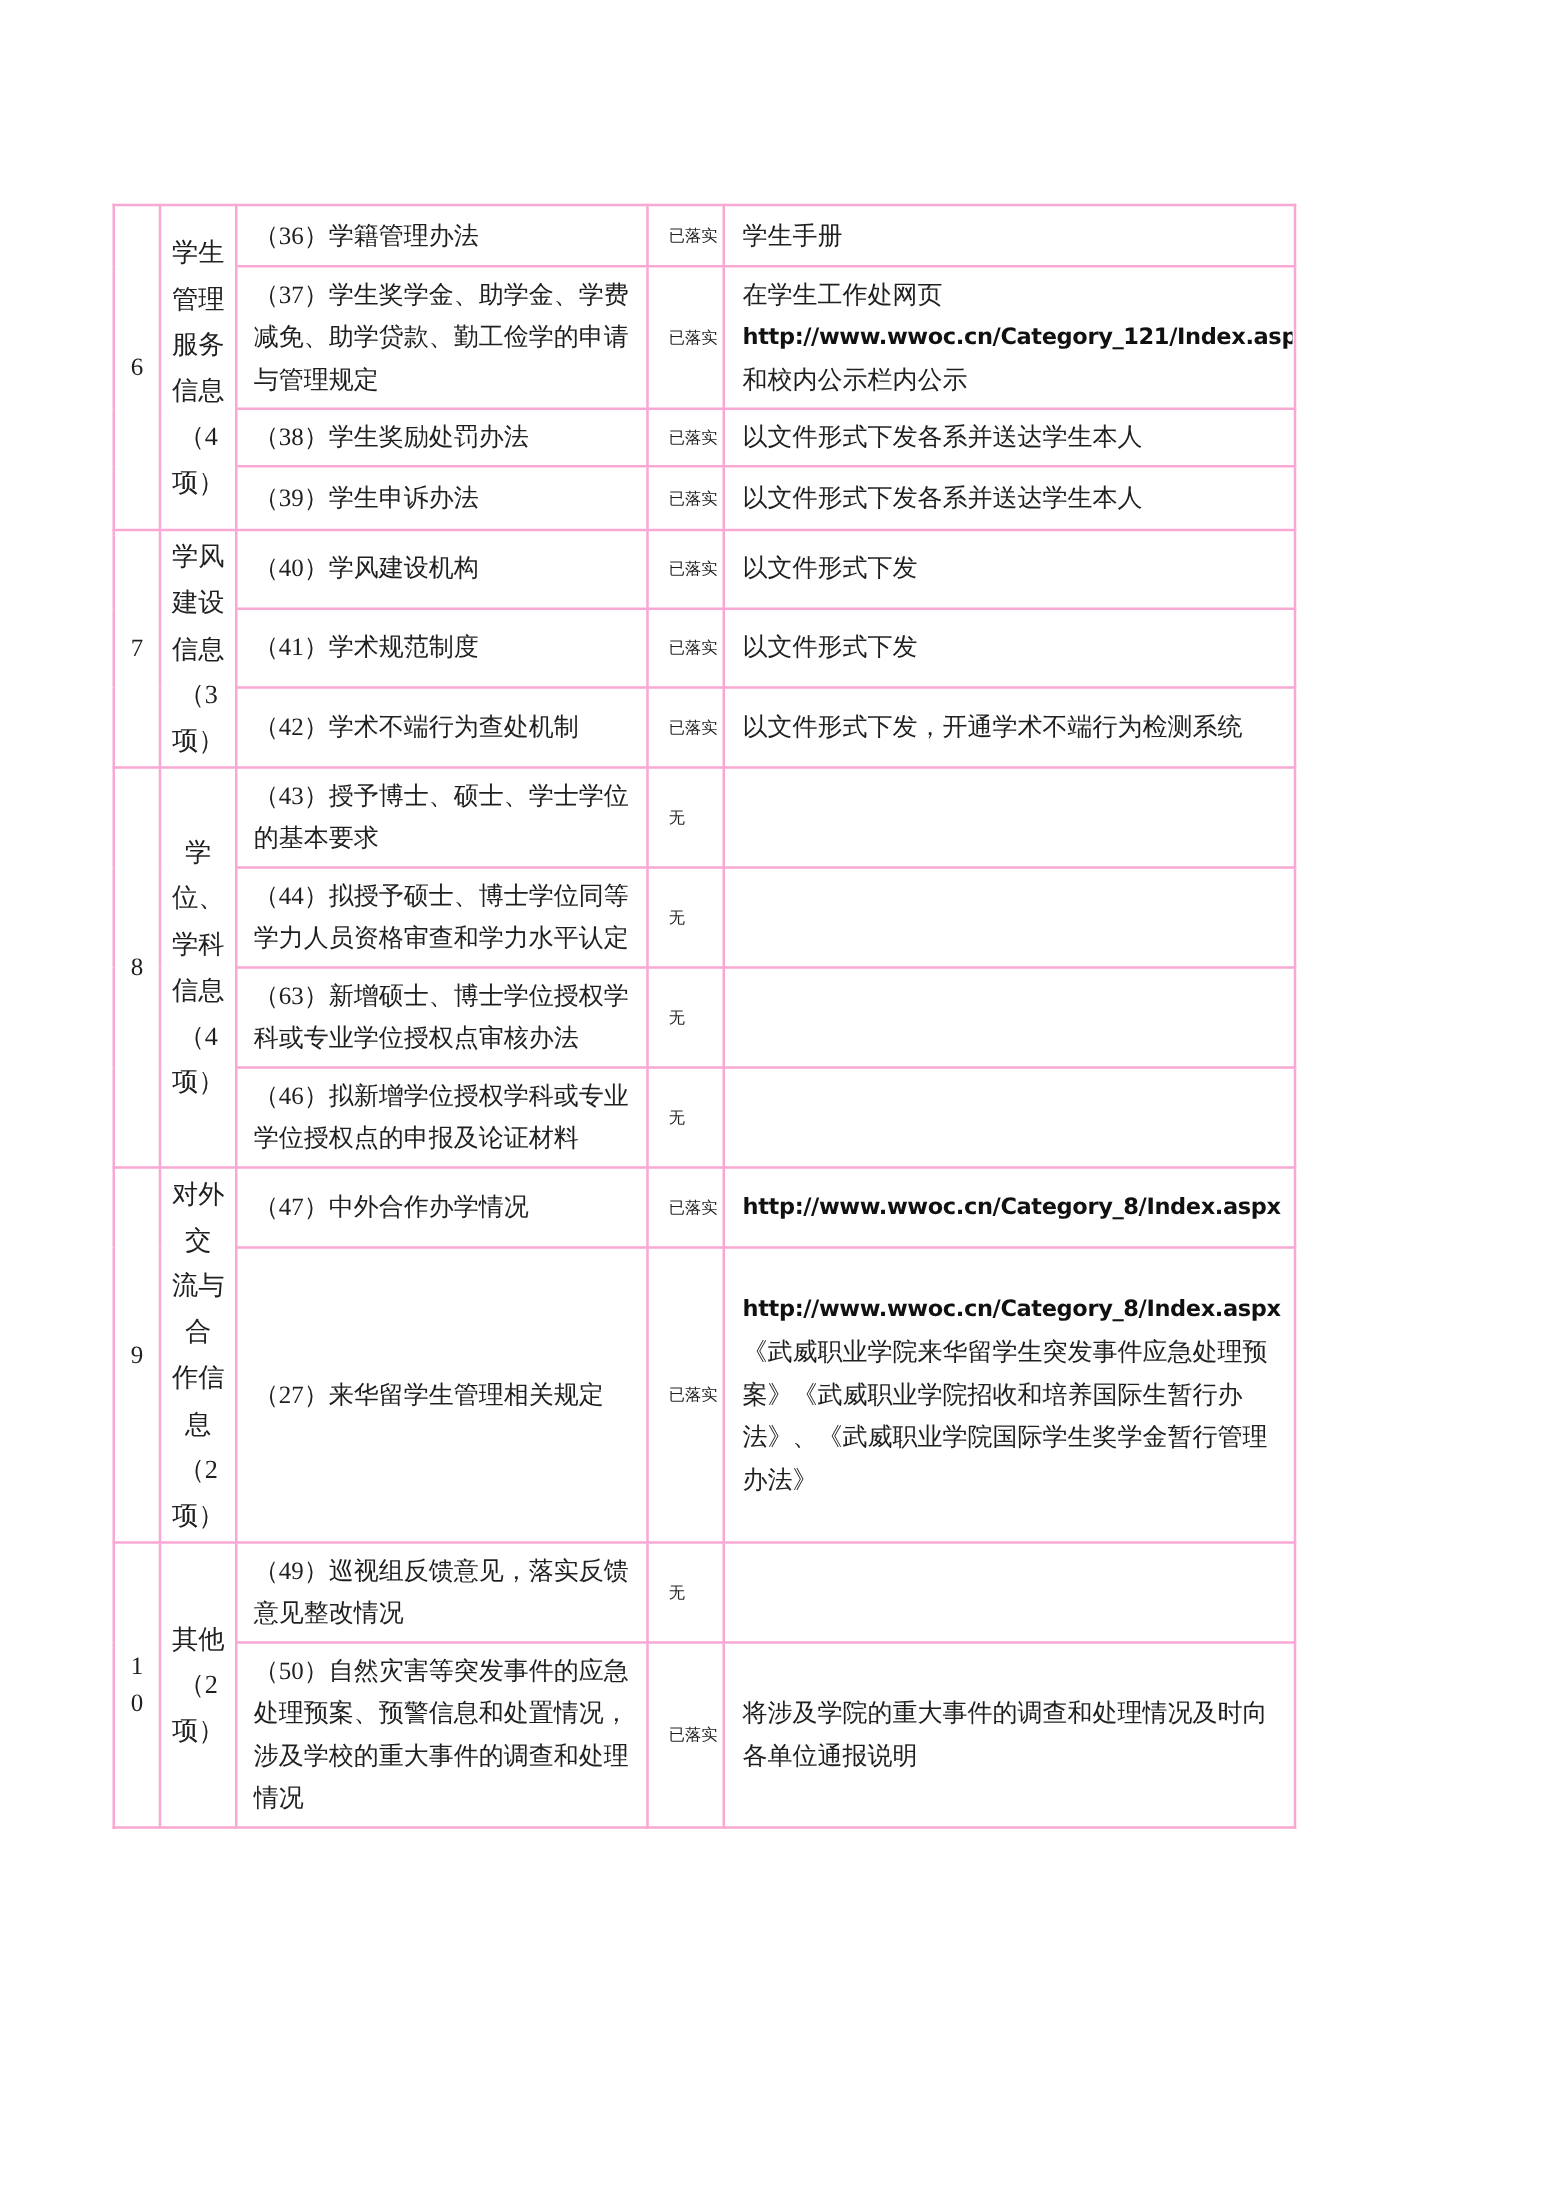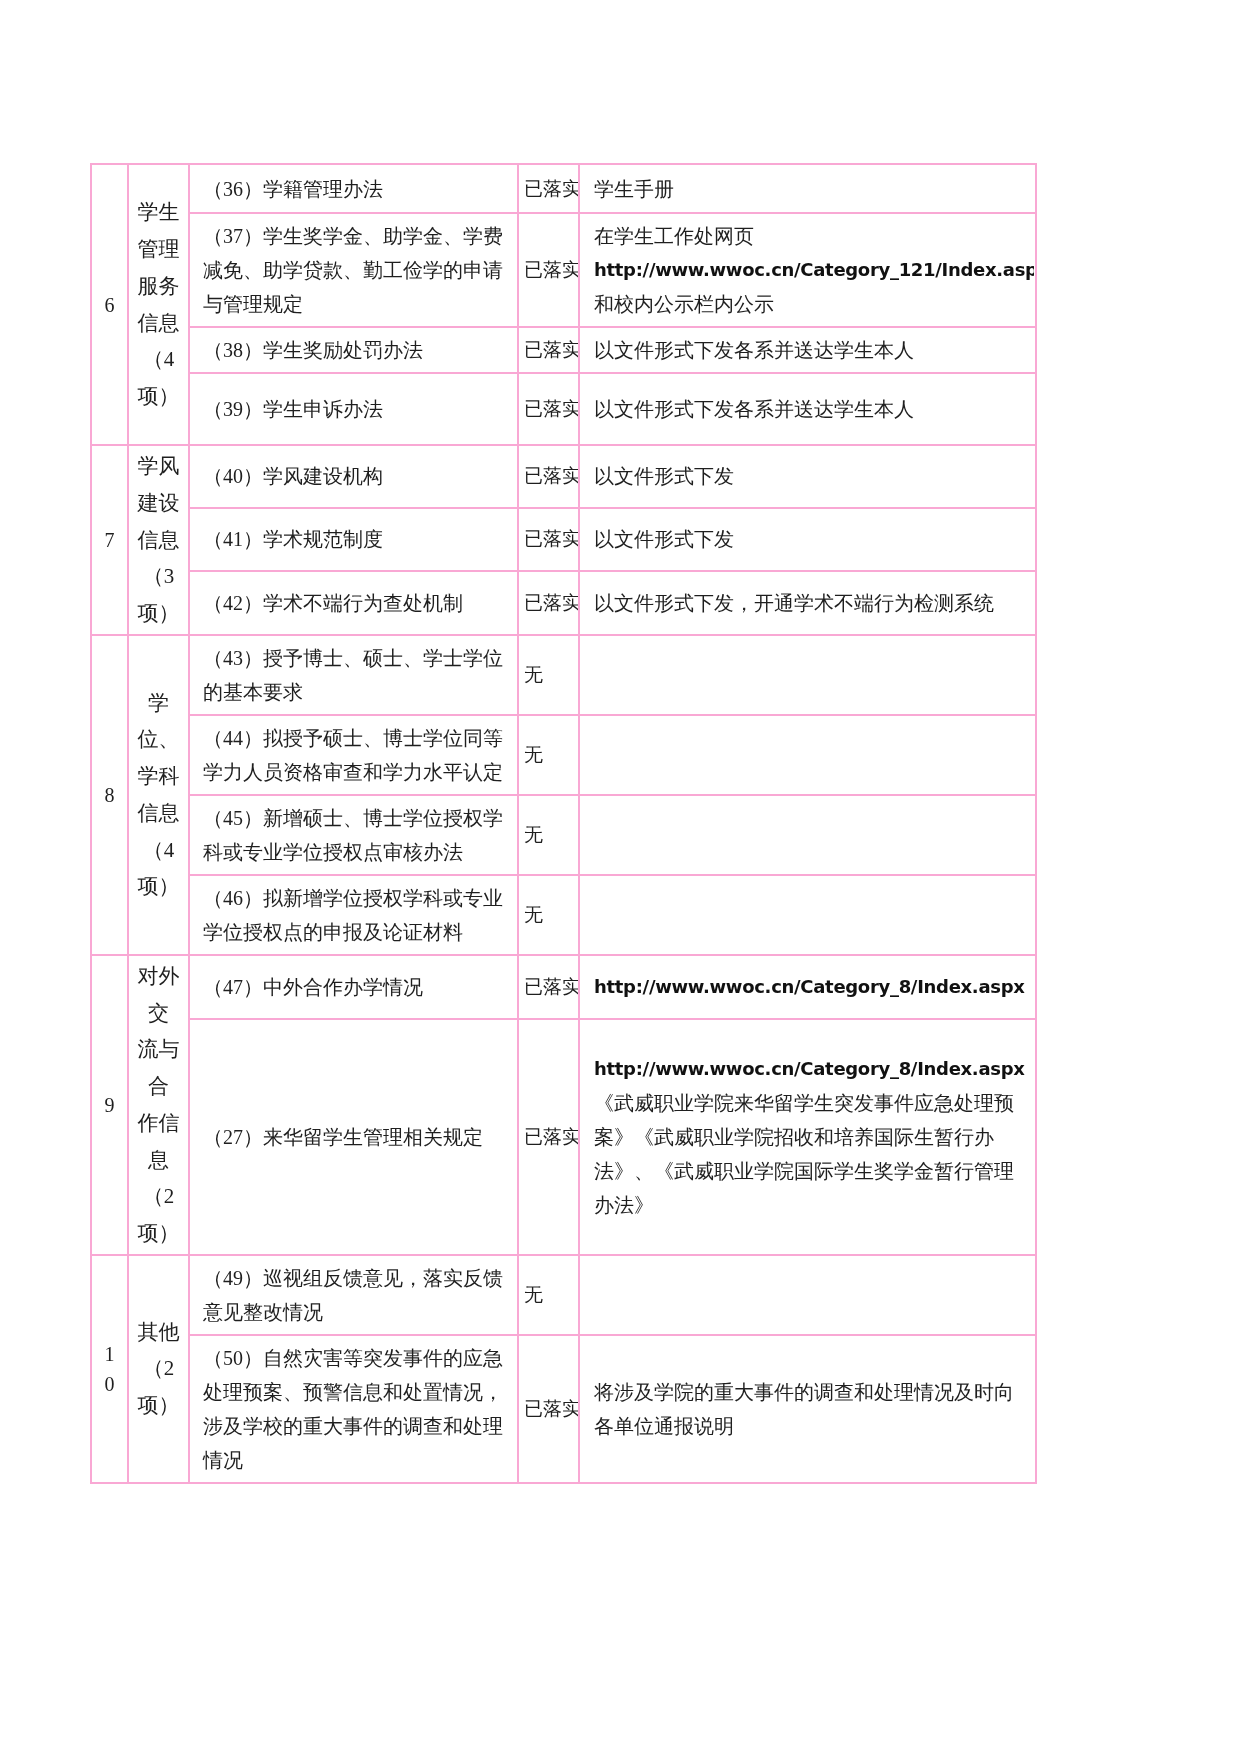--- a/index.html
+++ b/index.html
@@ -37,22 +37,22 @@
     white-space: pre-line;
     padding: 2px 0;
   }
   td.item {
     font-size: 20px;
     line-height: 34px;
     padding: 5px 6px 5px 13px;
     text-align: left;
   }
   td.status {
-    font-size: 19px;
-    padding: 2px 2px 2px 5px;
+    font-size: 13px;
+    padding: 2px 2px 2px 16px;
     white-space: nowrap;
     text-align: left;
   }
   td.desc {
     font-size: 20px;
     line-height: 34px;
     padding: 5px 8px 5px 14px;
     text-align: left;
     border-radius: 14px;
   }
@@ -102,21 +102,21 @@
         <span class="cjk">和校内公示栏内公示</span>
       </td>
     </tr>
     <tr style="height:34px">
       <td class="item">（38）学生奖励处罚办法</td>
       <td class="status">已落实</td>
       <td class="desc">
         <span class="cjk">以文件形式下发各系并送达学生本人</span>
       </td>
     </tr>
-    <tr style="height:72px">
+    <tr style="height:51px">
       <td class="item">（39）学生申诉办法</td>
       <td class="status">已落实</td>
       <td class="desc">
         <span class="cjk">以文件形式下发各系并送达学生本人</span>
       </td>
     </tr>
 
     <tr style="height:44px">
       <td class="idx" rowspan="3">7</td>
       <td class="cat" rowspan="3">学风
@@ -153,21 +153,21 @@
       <td class="item">（43）授予博士、硕士、学士学位的基本要求</td>
       <td class="status">无</td>
       <td class="desc"></td>
     </tr>
     <tr style="height:79px">
       <td class="item">（44）拟授予硕士、博士学位同等学力人员资格审查和学力水平认定</td>
       <td class="status">无</td>
       <td class="desc"></td>
     </tr>
     <tr style="height:79px">
-      <td class="item">（45）新增硕士、博士学位授权学科或专业学位授权点审核办法</td>
+      <td class="item">（63）新增硕士、博士学位授权学科或专业学位授权点审核办法</td>
       <td class="status">无</td>
       <td class="desc"></td>
     </tr>
     <tr style="height:80px">
       <td class="item">（46）拟新增学位授权学科或专业学位授权点的申报及论证材料</td>
       <td class="status">无</td>
       <td class="desc"></td>
     </tr>
 
     <tr style="height:50px">

